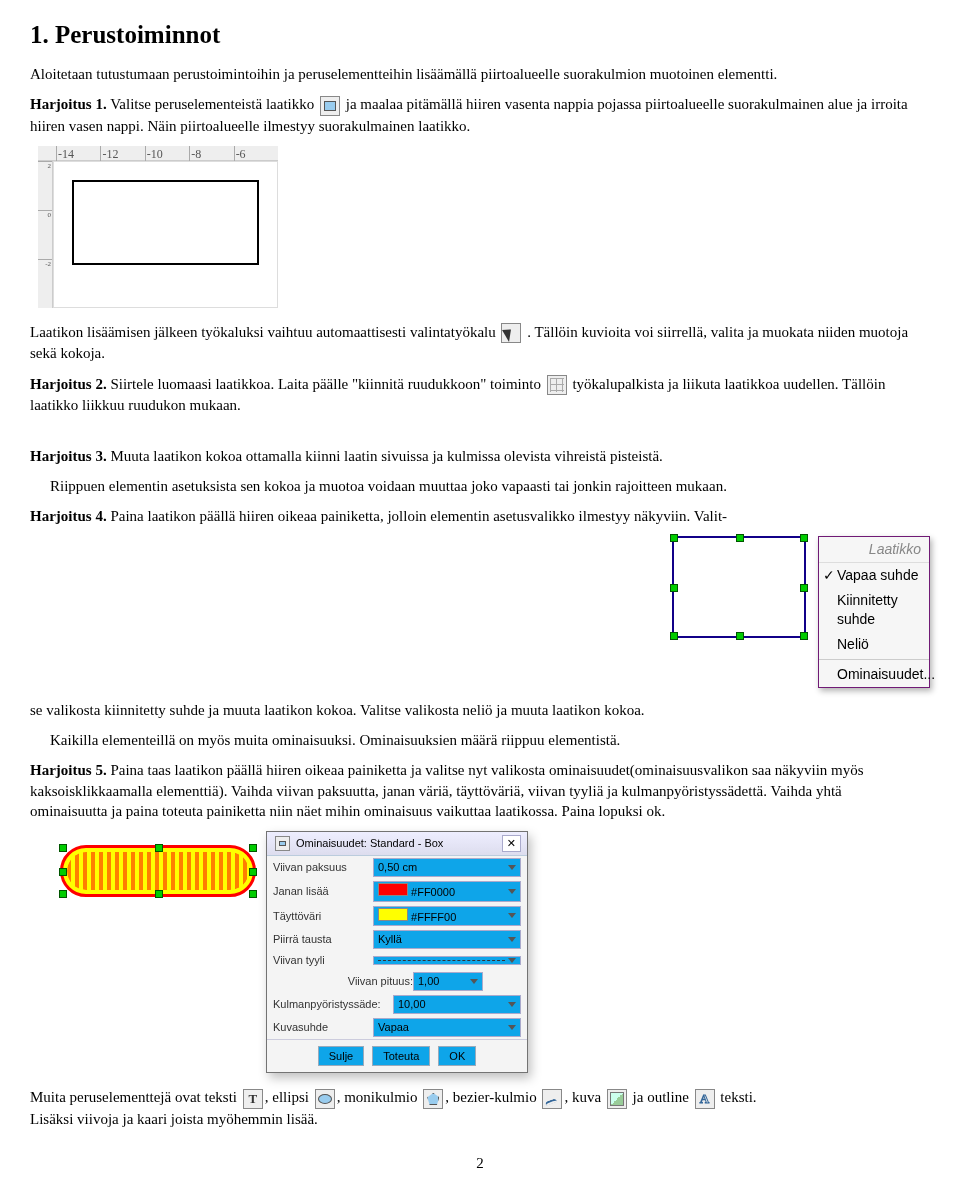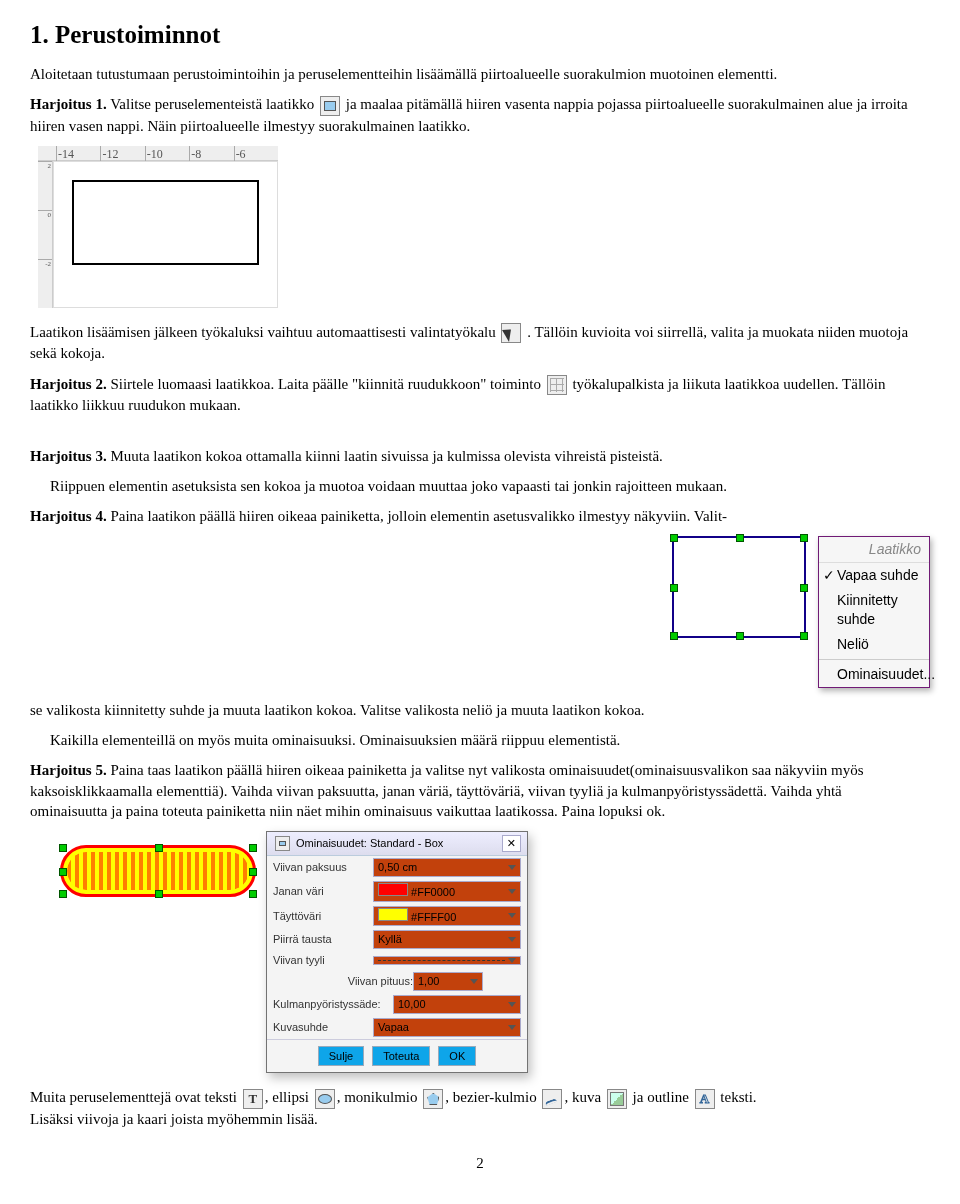--- a/index.html
+++ b/index.html
@@ -196,21 +196,21 @@
     font-family:"Segoe UI",Tahoma,sans-serif;font-size:11px;
   }
   .dialog .titlebar{
     background:linear-gradient(#eef,#dde);
     padding:3px 6px;border-bottom:1px solid #bcd;
     display:flex;align-items:center;justify-content:space-between;
   }
   .dialog .row{display:flex;align-items:center;padding:2px 6px;}
   .dialog .lbl{width:100px;color:#333;}
   .dialog .val{
-    flex:1;background:#c2410c;border:1px solid #aac;padding:1px 4px;
+    flex:1;background:#0ea5e9;border:1px solid #aac;padding:1px 4px;
     display:flex;align-items:center;justify-content:space-between;
   }
   .dialog .swatch{width:28px;height:11px;border:1px solid #888;display:inline-block;}
   .dialog .dd{width:0;height:0;border-left:4px solid transparent;border-right:4px solid transparent;border-top:5px solid #555;margin-left:3px;}
   .dialog .buttons{display:flex;gap:8px;justify-content:center;padding:6px;border-top:1px solid #ccd;}
   .dialog .btn{background:#0ea5e9;border:1px solid #9ab;padding:2px 10px;font-size:11px;}
 
   .pagenum {text-align:center;margin-top:24px;font-size:15px;}
 </style>
 </head>
@@ -327,21 +327,21 @@
       <span style="border:1px solid #aac;padding:0 4px;background:#fff;">✕</span>
     </div>
     <div class="row">
       <span class="lbl">Viivan paksuus</span>
       <span class="val">
           <span>0,50 cm</span>
           <span class="dd"></span>
         </span>
     </div>
     <div class="row">
-      <span class="lbl">Janan väri</span>
+      <span class="lbl">Janan lisää</span>
       <span class="val">
           <span><span class="swatch" style="background:#FF0000"></span> <span>#FF0000</span></span>
           <span class="dd"></span>
         </span>
     </div>
     <div class="row">
       <span class="lbl">Täyttöväri</span>
       <span class="val">
           <span><span class="swatch" style="background:#FFFF00"></span> <span>#FFFF00</span></span>
           <span class="dd"></span>

